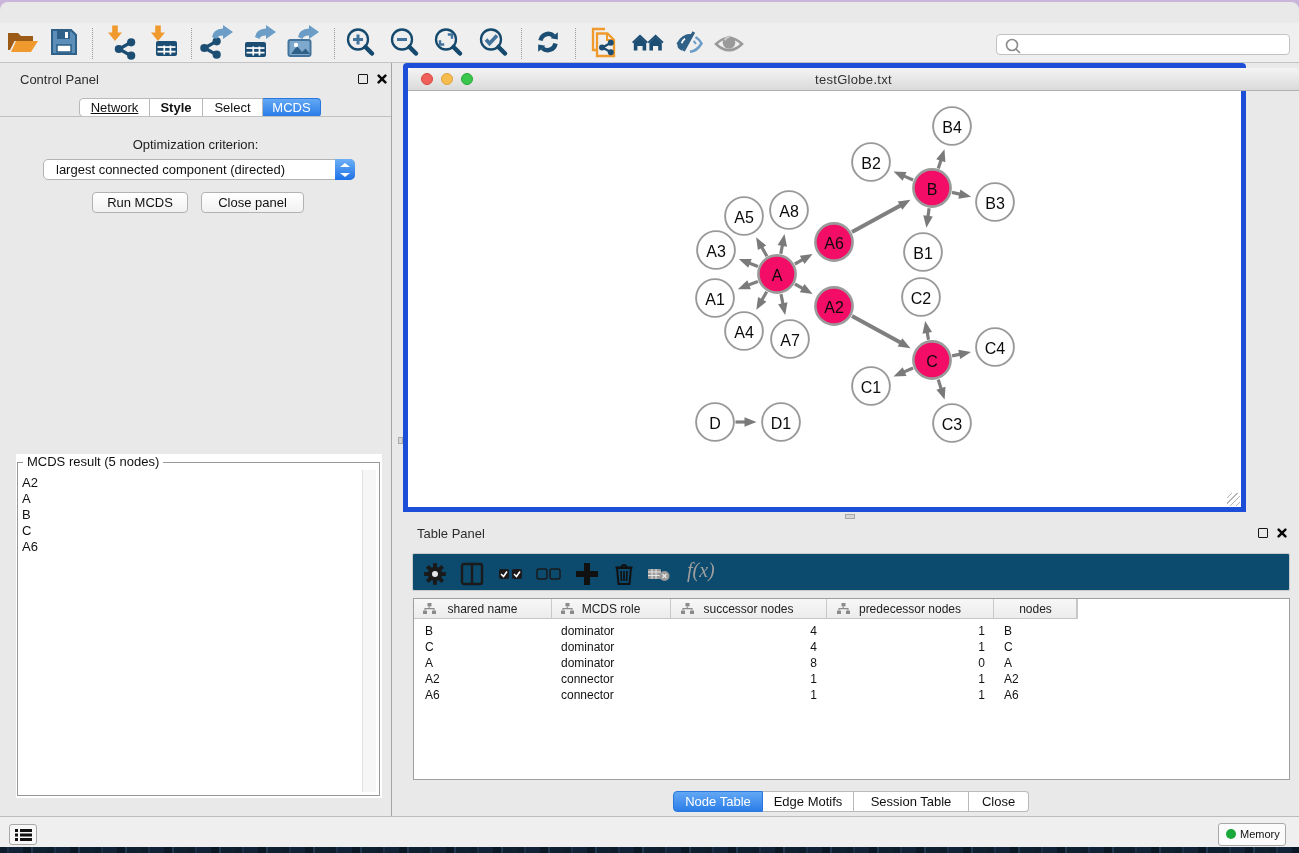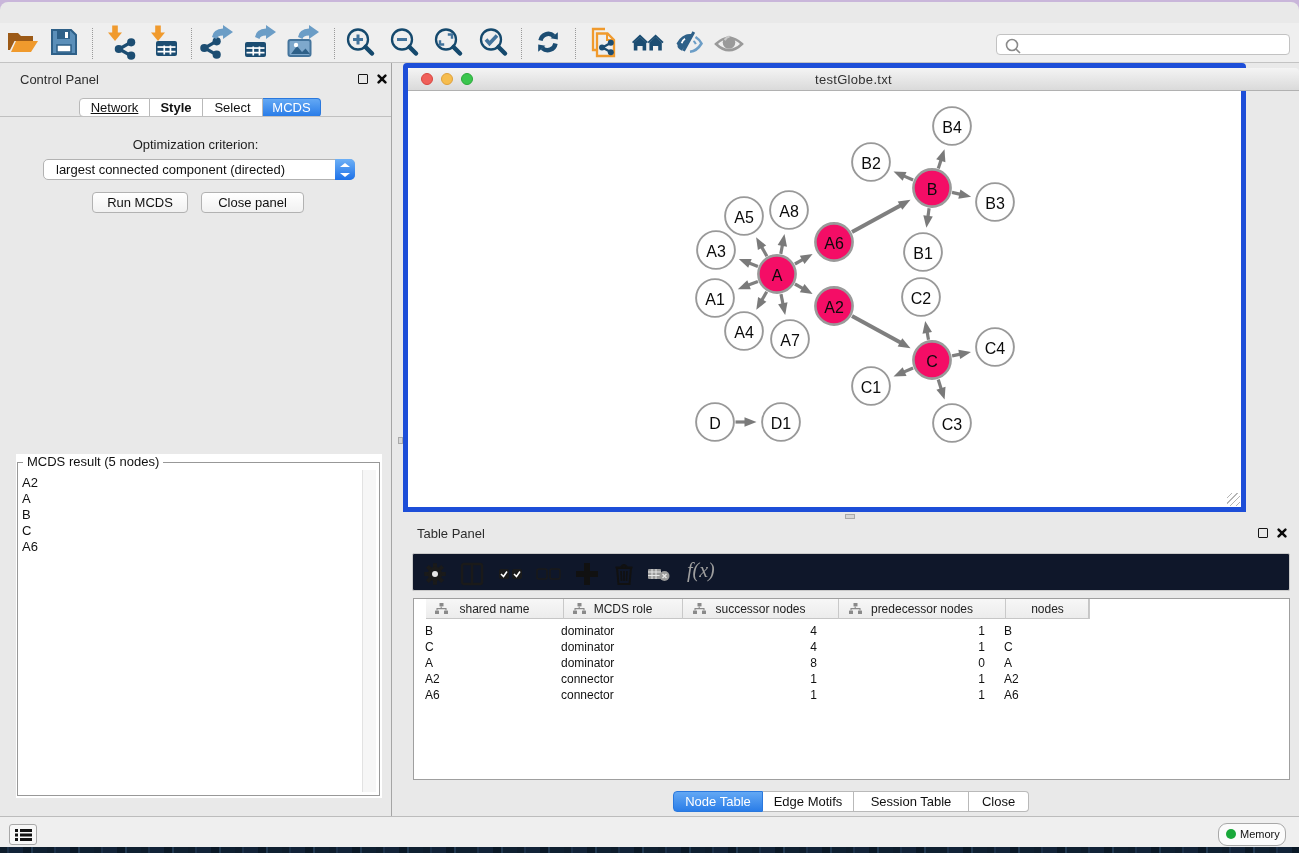--- a/index.html
+++ b/index.html
@@ -61,37 +61,37 @@
 #gtitle .t3 { left:53px; background:#3bc64e; border:1px solid #2aa83a; }
 .tl2 { position:absolute; top:5px; width:12px; height:12px; border-radius:50%; }
 #gtitletext { position:absolute; top:4px; left:0; width:891px; text-align:center; font-size:13px; color:#313131; letter-spacing:0.3px; }
 #graphbox { position:absolute; left:0; top:24px; width:891px; height:424px; overflow:hidden; }
 #grip { position:absolute; right:1px; bottom:1px; width:13px; height:13px;
   background:repeating-linear-gradient(135deg, transparent 0 3px, #b5b5b5 3px 4px); }
 .handle { position:absolute; background:#d6d6d6; border:1px solid #a9a9a9; }
 
 #tpanel { position:absolute; left:393px; top:520px; width:906px; height:297px; background:#e9e9e9; }
 #tpanel .hdr { position:absolute; left:24px; top:6px; font-size:13px; color:#2d2d2d; }
-#ttoolbar { position:absolute; left:19px; top:33px; width:878px; height:38px; background:#0f172a; border:1px solid #c9c9c9; border-radius:2px; }
+#ttoolbar { position:absolute; left:19px; top:33px; width:878px; height:38px; background:#0c4a6e; border:1px solid #c9c9c9; border-radius:2px; }
 #ttable { position:absolute; left:20px; top:78px; width:877px; height:182px; background:#fff; border:1px solid #9f9f9f; }
-#thead { position:absolute; left:12px; top:0; width:663px; height:20px; background:linear-gradient(#f7f7f7,#ececec); border-bottom:1px solid #c6c6c6; border-right:1px solid #c6c6c6; }
+#thead { position:absolute; left:0; top:0; width:663px; height:20px; background:linear-gradient(#f7f7f7,#ececec); border-bottom:1px solid #c6c6c6; border-right:1px solid #c6c6c6; }
 .hcell { position:absolute; top:0; height:20px; border-right:1px solid #c9c9c9; font-size:12px; color:#222; text-align:center; line-height:20px; }
 .treeicon { position:absolute; top:4px; }
 .trow { position:absolute; font-size:12px; color:#111; height:16px; line-height:16px; }
 .num { position:absolute; text-align:right; }
 #ttabs { left:280px; top:271px; height:21px; }
 #ttabs .tab { line-height:19px; }
 #ttabs .tab:nth-child(1){ width:90px; }
 #ttabs .tab:nth-child(2){ width:91px; }
 #ttabs .tab:nth-child(3){ width:115px; }
 #ttabs .tab:nth-child(4){ width:60px; }
 
 #statusbar { position:absolute; left:0; top:816px; width:1299px; height:31px; background:#efefef; border-top:1px solid #bcbcbc; }
 #sbtn { position:absolute; left:9px; top:7px; width:28px; height:21px; background:#f7f7f7; border:1px solid #a8a8a8; border-radius:3px; }
-#membox { position:absolute; left:1218px; top:6px; width:68px; height:23px; background:#fbfbfb; border:1px solid #a8a8a8; border-radius:9px; font-size:11px; color:#111; line-height:21px; }
+#membox { position:absolute; left:1218px; top:6px; width:68px; height:23px; background:#fbfbfb; border:1px solid #a8a8a8; border-radius:3px; font-size:11px; color:#111; line-height:21px; }
 #memdot { display:inline-block; width:10px; height:10px; border-radius:50%; background:#19a83a; margin:0 4px 0 7px; vertical-align:-1px; }
 #darkstrip { position:absolute; left:0; top:847px; width:1299px; height:6px;
   background:repeating-linear-gradient(90deg,#0e1d2c 0 7px,#1b3048 7px 9px,#122338 9px 23px,#0a1826 23px 31px,#203850 31px 33px,#0f2031 33px 47px); }
 </style>
 </head>
 <body>
 <div id="app">
   <div id="appbg"></div>
   <div id="toolbar">
     <div class="tsep" style="left:92px"></div>

